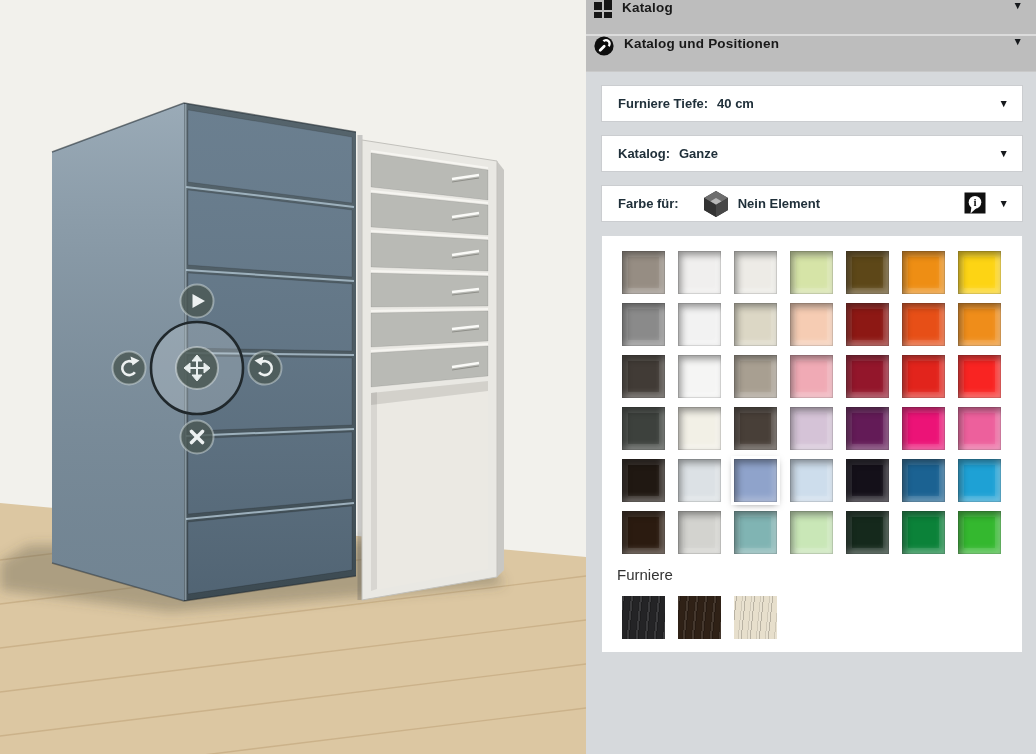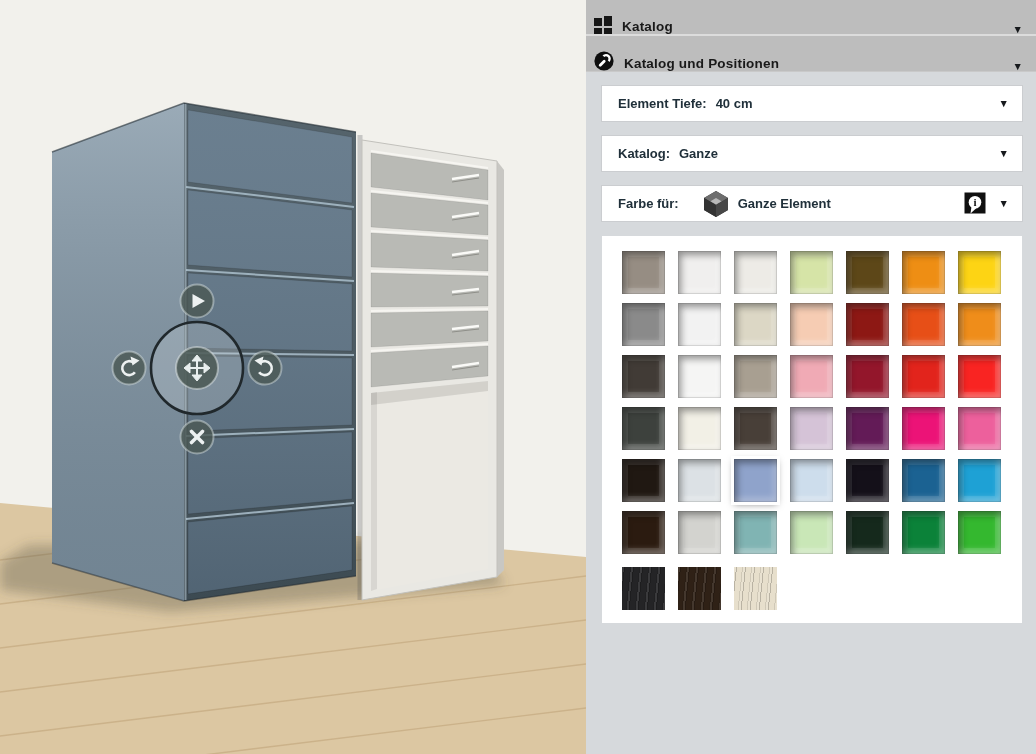--- a/index.html
+++ b/index.html
@@ -4,21 +4,21 @@
 <style>
   html,body{margin:0;padding:0}
   body{width:1036px;height:754px;position:relative;overflow:hidden;
        font-family:"Liberation Sans",sans-serif;background:#fff}
 
   
   .scene{position:absolute;left:0;top:0;display:block}
 
   
   .panel{position:absolute;left:586px;top:0;width:450px;height:754px;background:#d6d9dc}
-  .hdr{height:34px;background:#bdbdbd;display:flex;align-items:flex-end;
+  .hdr{height:34px;background:#bdbdbd;display:flex;align-items:flex-start;
        padding:0 13px 0 8px;border-bottom:2px solid #dcdcdc;cursor:pointer}
   .hdr.second{height:35px;border-bottom:1px solid #c9c9c9}
   .hicon{display:flex;flex:0 0 auto}
   .htxt{font-size:13.5px;font-weight:bold;color:#191919;margin-left:10px;letter-spacing:.2px}
   .chev{margin-left:auto;font-size:10.5px;color:#16191c;line-height:1}
   .content{padding:14px 14px 0 16px}
   .dd{height:35px;background:#fff;display:flex;align-items:center;
       padding:0 13px 0 16px;margin-bottom:15px;font-size:13px;font-weight:bold;
       color:#20303a;box-shadow:0 0 0 1px rgba(0,0,0,.05);cursor:pointer}
   .dd-value{margin-left:9px}
@@ -206,21 +206,21 @@
         <path d="M9.4 5.2 A3.4 3.4 0 1 1 14.6 10.2" fill="none" stroke="#fff" stroke-width="2.4"></path>
       </svg>
     </span>
     <span class="htxt">Katalog und Positionen</span>
     <span class="chev">▼</span>
   </div>
 
   <div class="content">
 
     <div class="dd">
-      <span class="dd-label">Element Tiefe:</span>
+      <span class="dd-label">Furniere Tiefe:</span>
       <span class="dd-value">40 cm</span>
       <span class="chev">▼</span>
     </div>
 
     <div class="dd">
       <span class="dd-label">Katalog:</span>
       <span class="dd-value">Ganze</span>
       <span class="chev">▼</span>
     </div>
 
@@ -228,21 +228,21 @@
       <span class="dd-label">Farbe für:</span>
       <span class="cube">
         <svg width="26" height="28" viewBox="0 0 26 28">
           <polygon points="13,1 25,8 25,20 13,27 1,20 1,8" fill="#2c2c2c"></polygon>
           <polygon points="13,1 25,8 13,15 1,8" fill="#6e6e6e"></polygon>
           <polygon points="13,15 25,8 25,20 13,27" fill="#474747"></polygon>
           <polygon points="13,15 1,8 1,20 13,27" fill="#333333"></polygon>
           <polygon points="13,8 18.5,11.2 13,14.4 7.5,11.2" fill="#b9b9b9"></polygon>
         </svg>
       </span>
-      <span>Ganze Element</span>
+      <span>Nein Element</span>
       <button class="info">
         <svg width="22" height="23" viewBox="0 0 22 23">
           <rect x="0.5" y="0.5" width="21" height="21" fill="#101010"></rect>
           <circle cx="11" cy="10.3" r="6.3" fill="#ffffff"></circle>
           <polygon points="7.5,14.5 12.5,16 6.5,21.5" fill="#ffffff"></polygon>
           <text x="11" y="14" text-anchor="middle" font-size="11" font-weight="bold" fill="#101010" font-family="Liberation Serif, serif">i</text>
         </svg>
       </button>
       <span class="chev">▼</span>
     </div>
@@ -285,20 +285,21 @@
           <div class="swatch" style="background-color: rgb(27, 98, 146);"></div>
           <div class="swatch" style="background-color: rgb(30, 161, 213);"></div>
           <div class="swatch" style="background-color: rgb(43, 27, 16);"></div>
           <div class="swatch" style="background-color: rgb(211, 211, 207);"></div>
           <div class="swatch" style="background-color: rgb(128, 180, 179);"></div>
           <div class="swatch" style="background-color: rgb(201, 231, 183);"></div>
           <div class="swatch" style="background-color: rgb(21, 41, 28);"></div>
           <div class="swatch" style="background-color: rgb(11, 130, 57);"></div>
           <div class="swatch" style="background-color: rgb(52, 184, 47);"></div>
         </div>
+      <div class="furniere-label">Furniere</div>
       <div class="wood-row" id="woodRow">
           <div class="wood" style="background-color: rgb(36, 36, 38);"></div>
           <div class="wood" style="background-color: rgb(47, 33, 22);"></div>
           <div class="wood" style="background-color: rgb(231, 223, 204);"></div>
         </div>
     </div>
 
   </div>
 </div>
 

